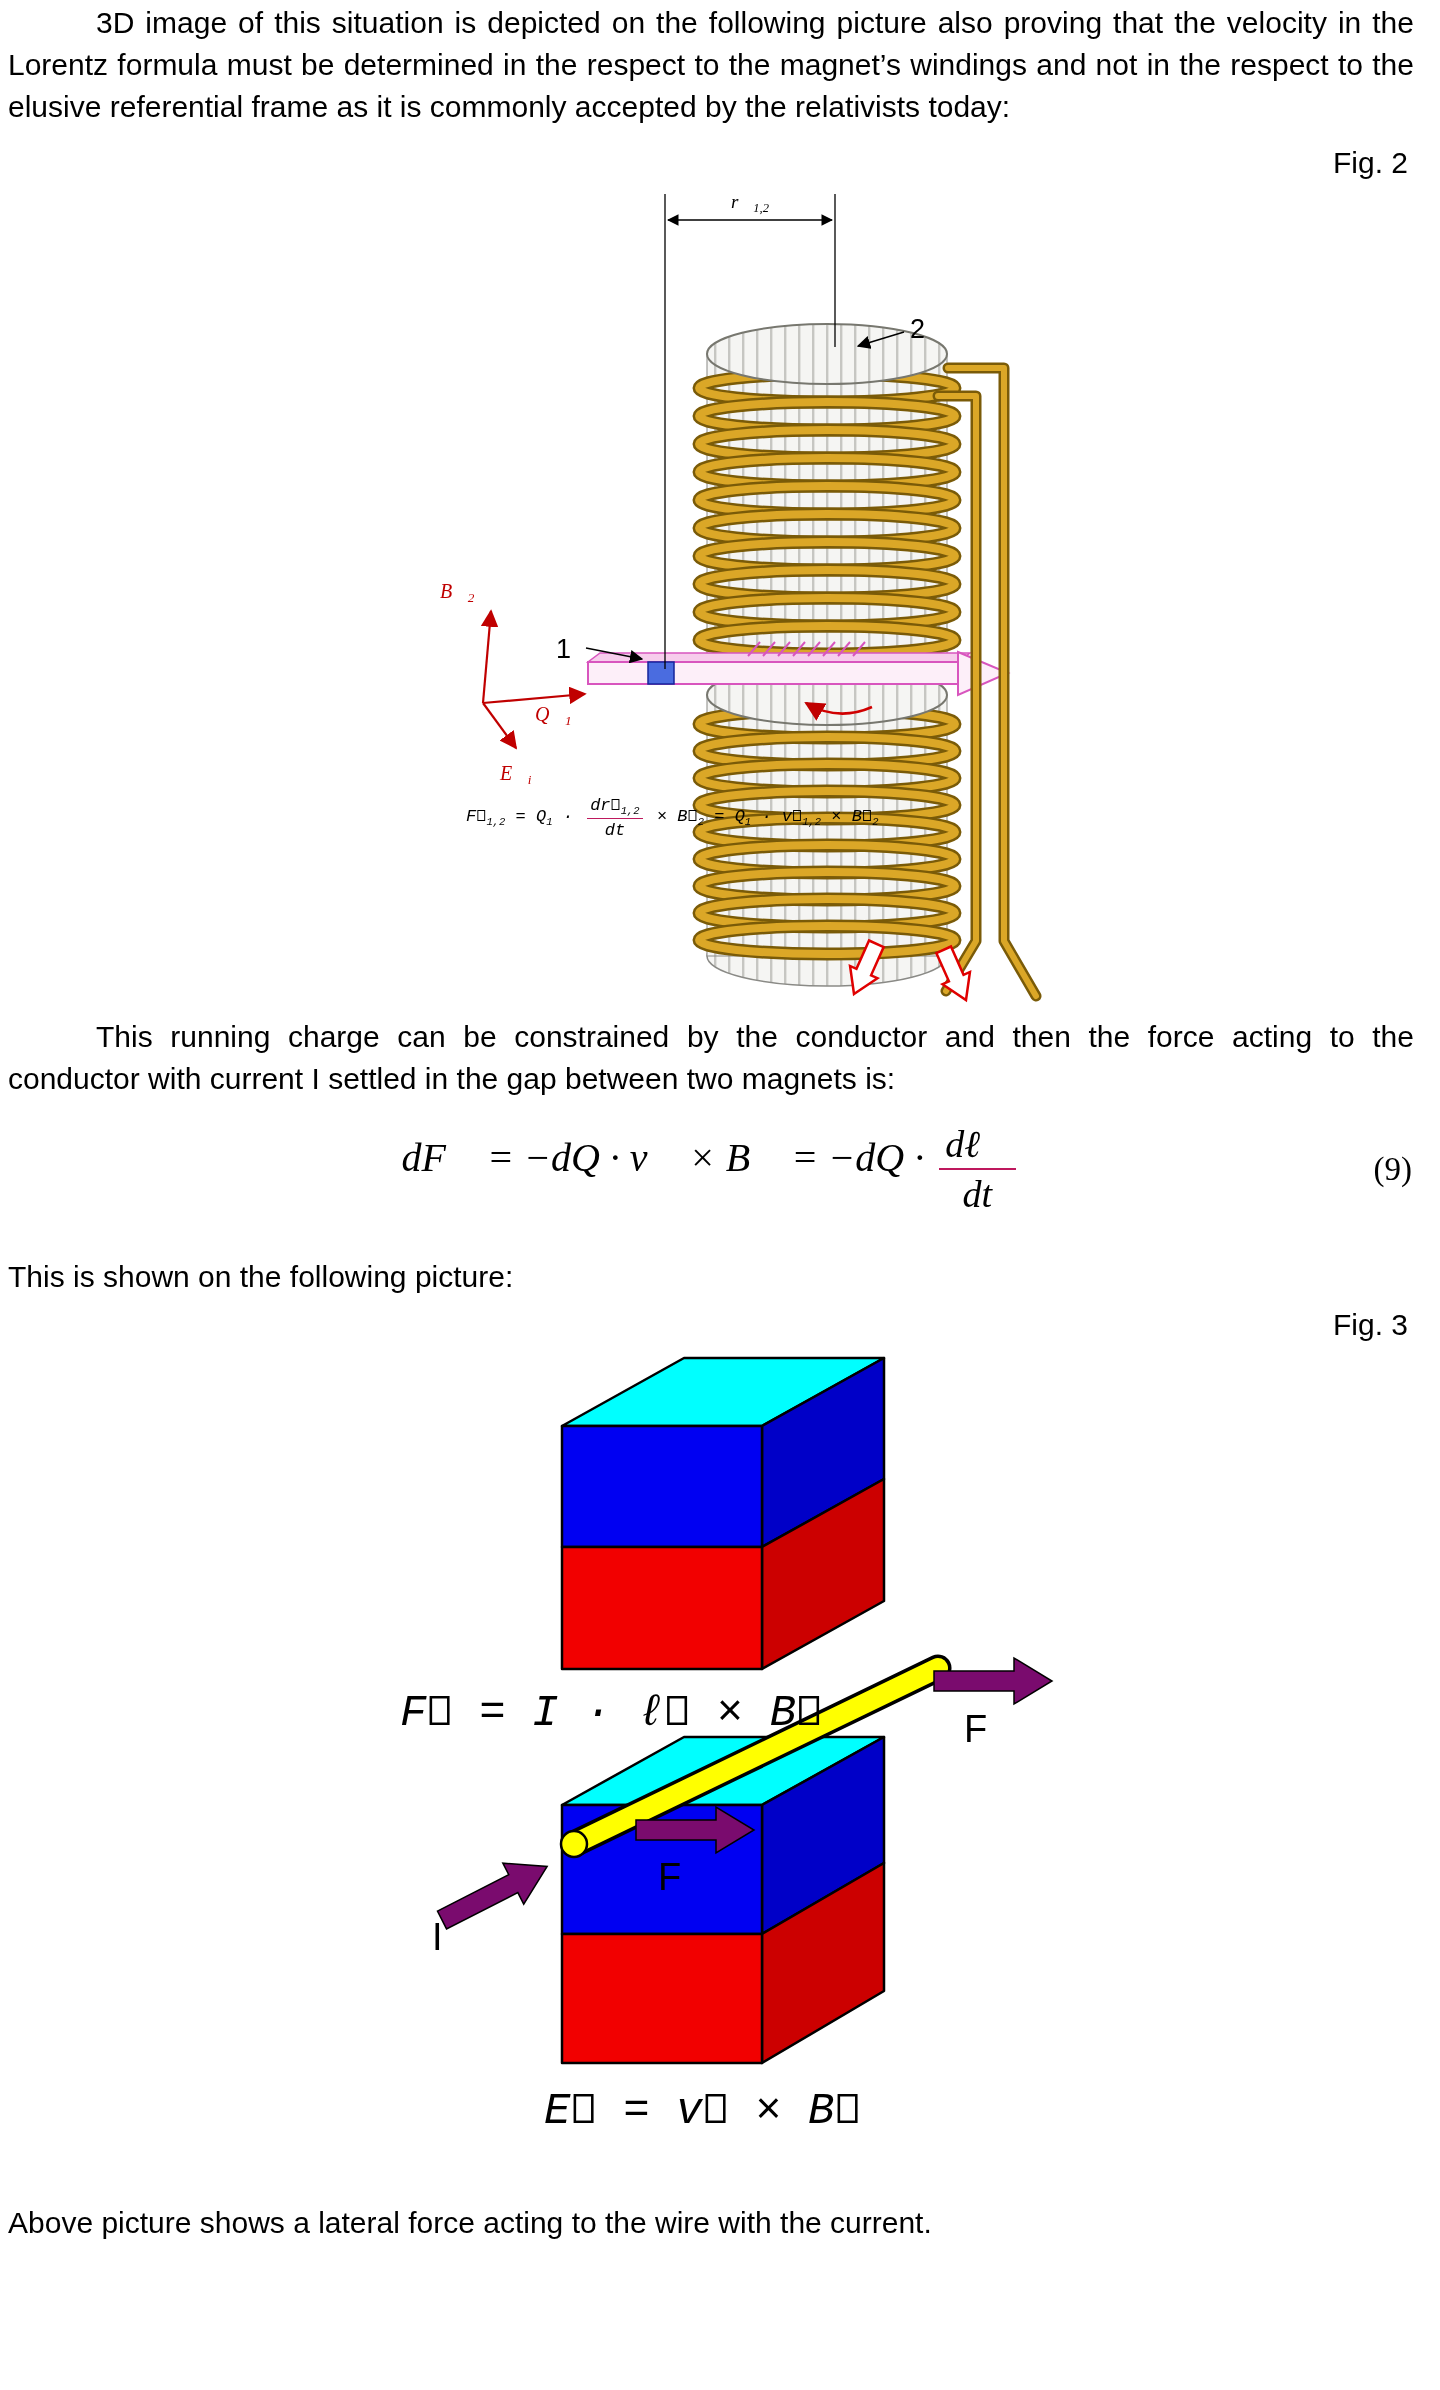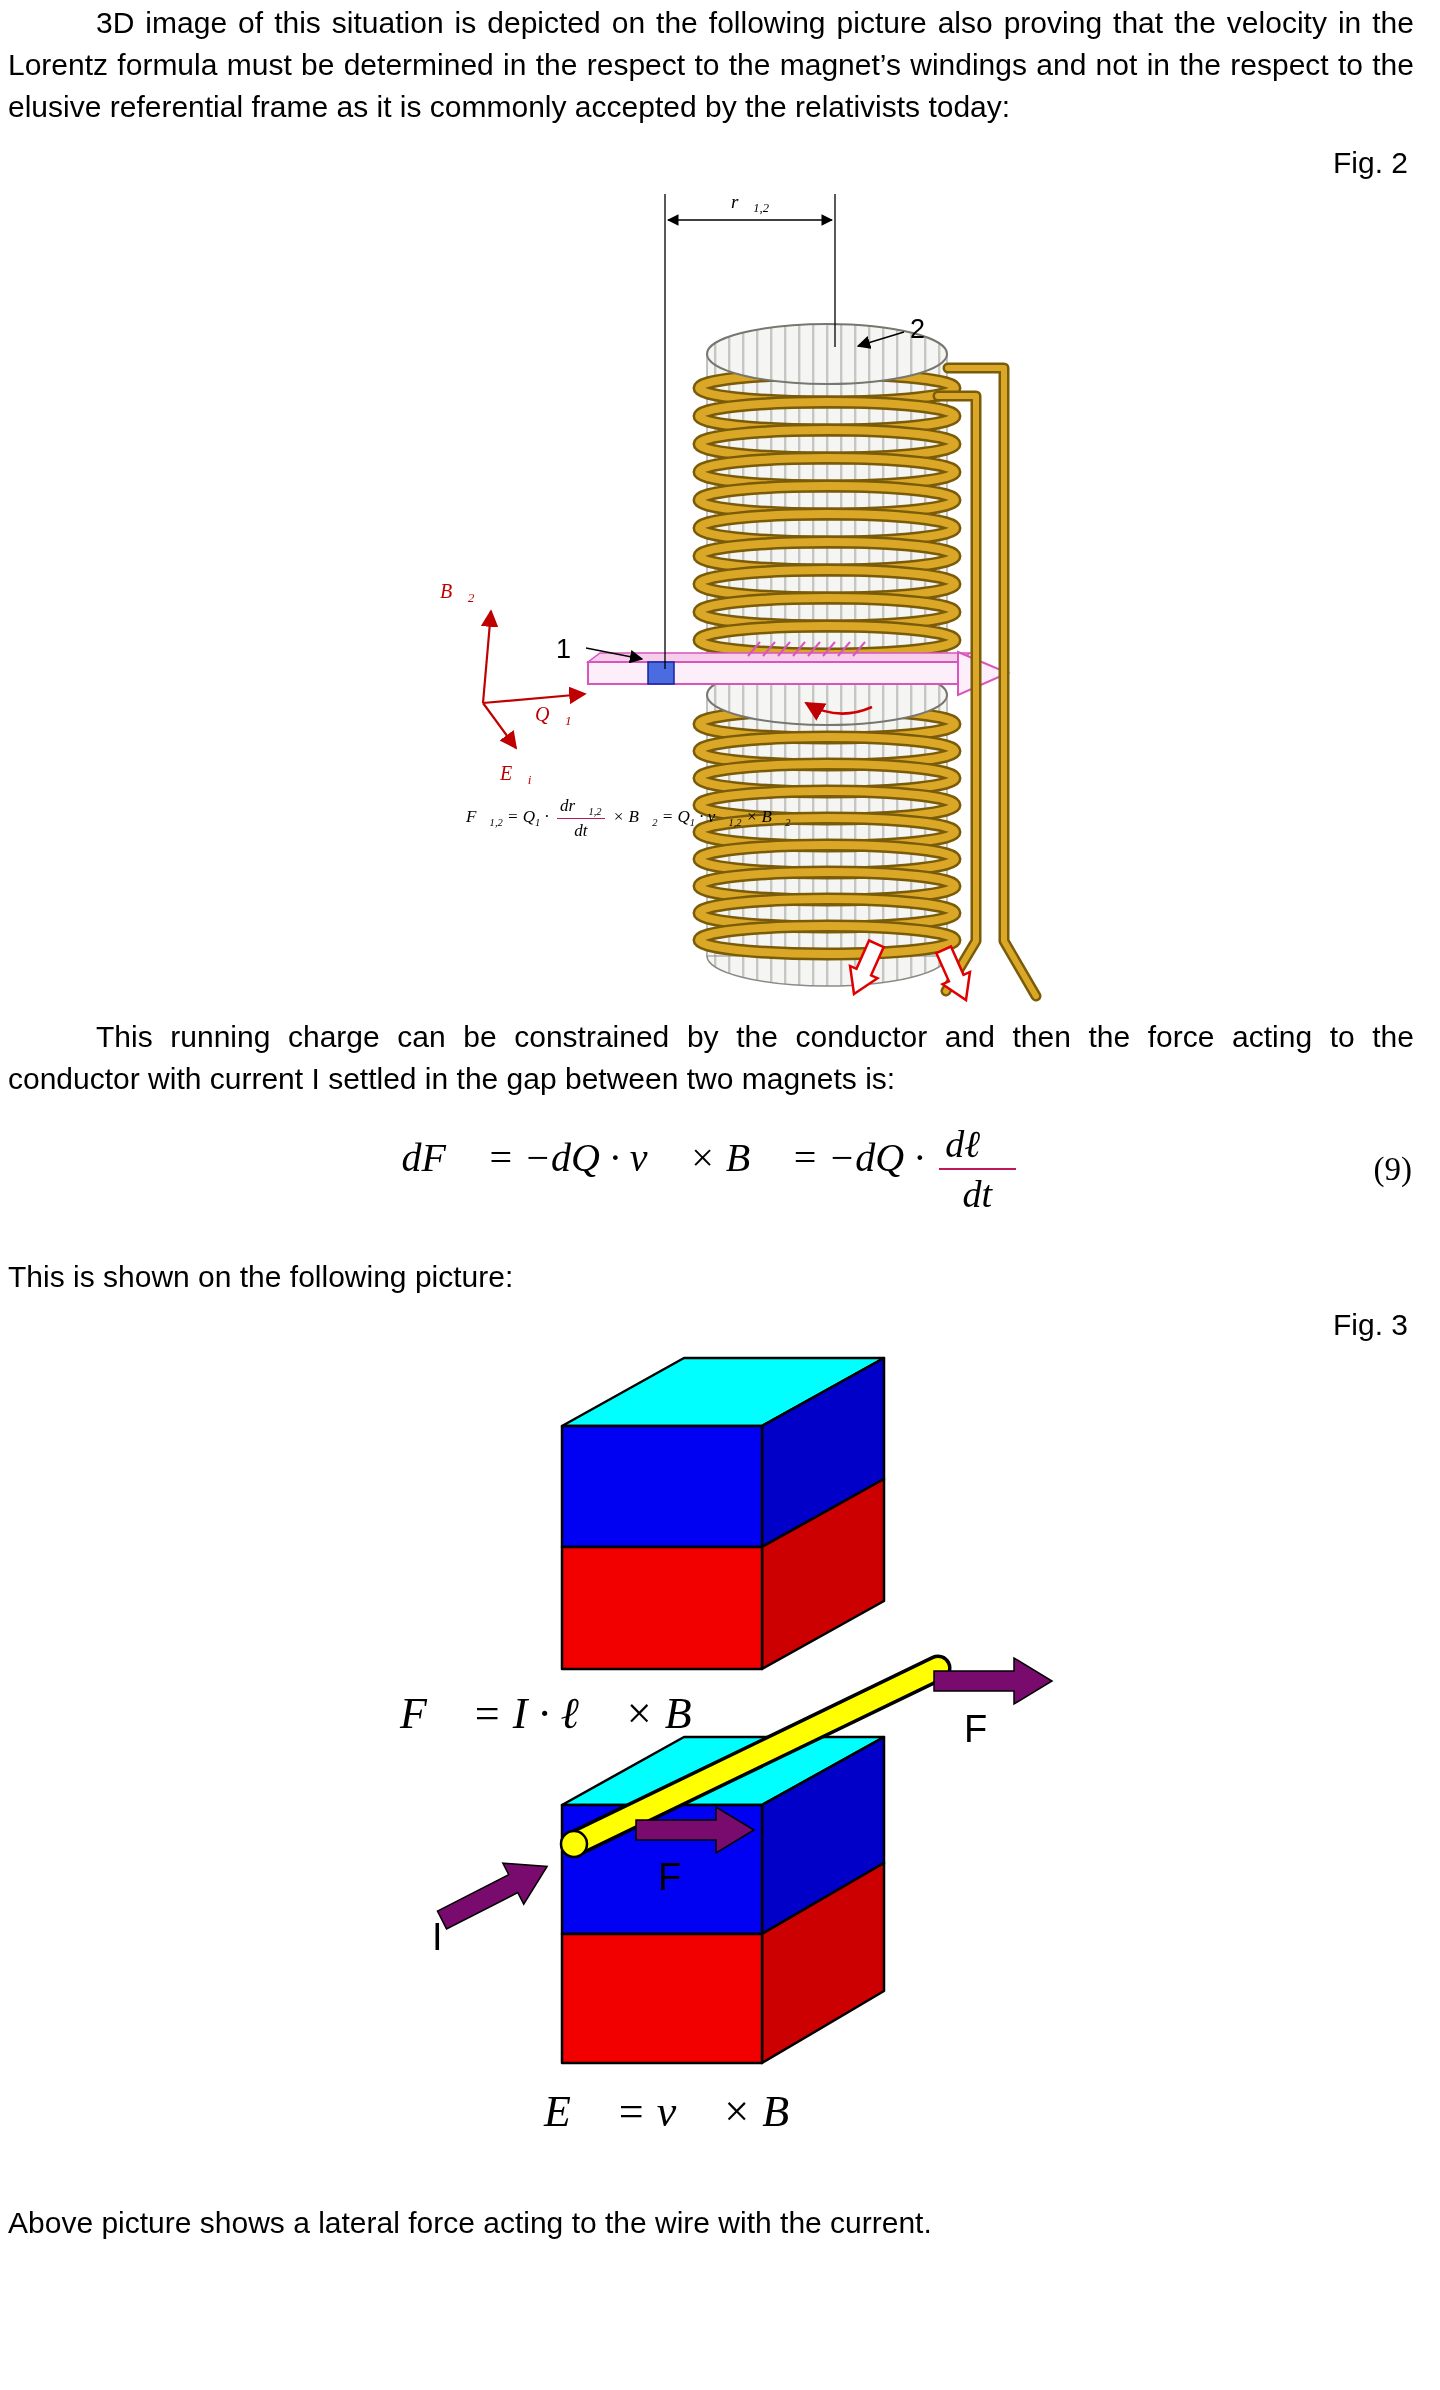--- a/index.html
+++ b/index.html
@@ -22,21 +22,21 @@
   .figure.fig3 { height:840px; margin-top:4px; }
   .fig-svg { position:absolute; left:0; top:0; }
   svg { font-family:"Liberation Sans","DejaVu Sans",sans-serif; }
   .callout { font-size:27px; }
   .dim-label { font-family:"Liberation Serif","DejaVu Serif",serif; font-style:italic; font-size:19px; }
   .axis-label { font-family:"Liberation Serif","DejaVu Serif",serif; font-style:italic; font-size:20px; }
   .svg-sub { font-size:66%; }
   .f3-label { font-size:38px; }
   .overlay {
     position:absolute; white-space:nowrap;
-    font-family:Liberation Serif, serif; font-style:italic;
+    font-family:Liberation Mono, monospace; font-style:italic;
   }
   .fig2-formula { left:458px; top:610px; font-size:17px; }
   .f3-force { left:392px; top:338px; font-size:44px; }
   .f3-field { left:536px; top:736px; font-size:44px; }
   .frac { display:inline-block; vertical-align:-0.9em; text-align:center; margin:0 5px; }
   .frac .num { display:block; border-bottom:2px solid #be185d; padding:0 6px 2px; }
   .frac .den { display:block; padding-top:2px; }
   .frac-sm { vertical-align:-0.85em; margin:0 4px; }
   .frac-sm .num { border-bottom-width:1px; padding:0 3px 1px; }
   sub { font-size:0.62em; }

